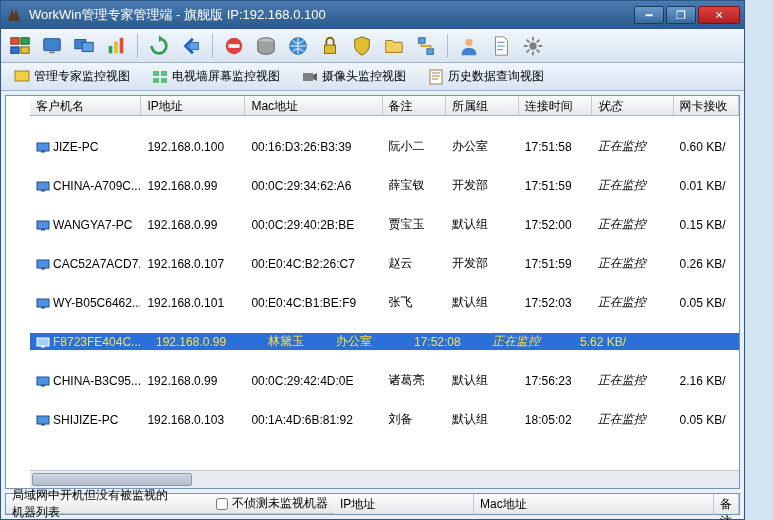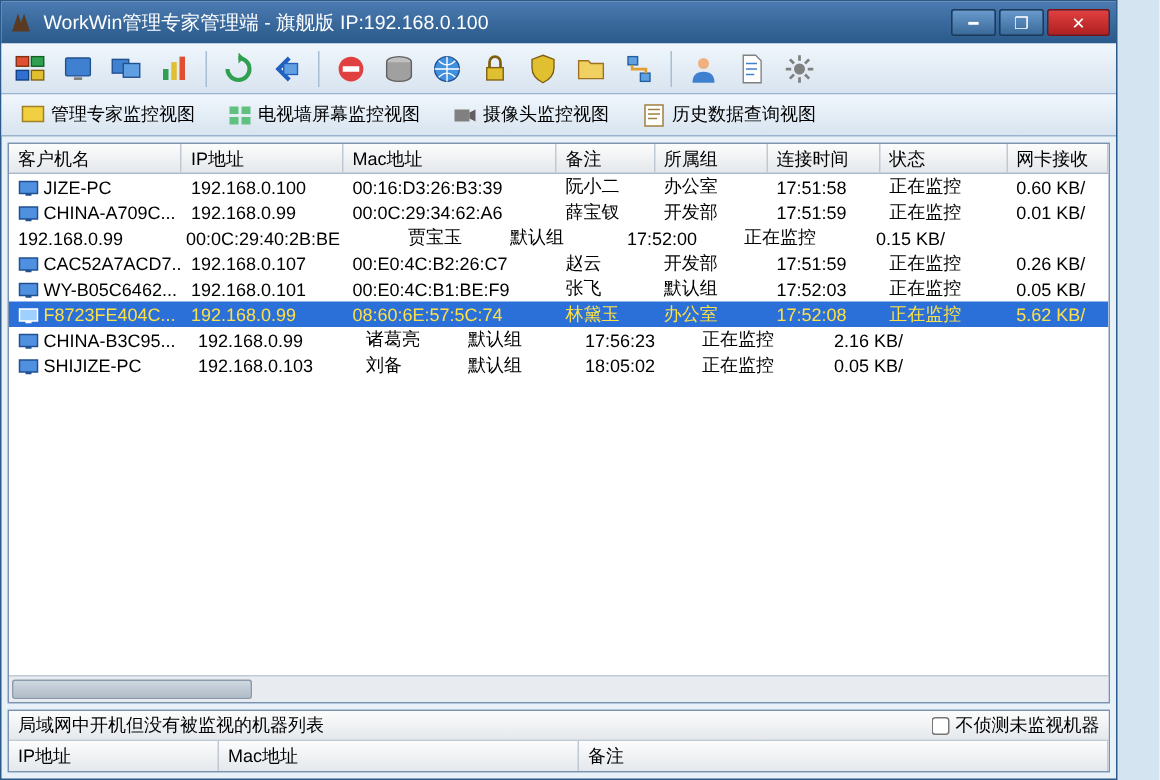--- a/index.html
+++ b/index.html
@@ -16,35 +16,35 @@
 
 .toolbar1 { height: 34px; background: linear-gradient(#f0f6fc, #d8e4f0); border-bottom: 1px solid #9ab4ce; display: flex; align-items: center; padding: 2px 6px; gap: 6px; }
 .toolbar1 .tb-icon { width: 26px; height: 26px; border: 1px solid transparent; border-radius: 3px; display: flex; align-items: center; justify-content: center; cursor: pointer; }
 .toolbar1 .sep { width: 1px; height: 24px; background: #a8bed4; margin: 0 2px; }
 .tb-svg { width: 22px; height: 22px; }
 
 .toolbar2 { height: 28px; background: linear-gradient(#f0f6fc, #d8e4f0); border-bottom: 1px solid #9ab4ce; display: flex; align-items: center; padding: 6px 6px; gap: 4px; font-size: 12px; }
 .toolbar2 .tab-btn { display: flex; align-items: center; gap: 4px; padding: 2px 6px; cursor: pointer; border: 1px solid transparent; border-radius: 2px; }
 .toolbar2 .tab-icon { width: 16px; height: 16px; display: inline-block; }
 
-.main-table-wrap { flex: 1; margin: 4px; background: #fff; border: 1px solid #7a94b0; display: flex; flex-direction: column; overflow: hidden; }
+.main-table-wrap { flex: 1; margin: 4px; background: #fff; border: 1px solid #7a94b0; display: flex; flex-direction: column; overflow: hidden; padding-left: 24px; }
 .table-header { display: flex; background: linear-gradient(#fcfcfc,#e4e8ec); border-bottom: 1px solid #a8b8c8; font-size: 12px; height: 20px; }
 .th { border-right: 1px solid #c0cad4; padding: 2px 6px; white-space: nowrap; overflow: hidden; }
 .table-body { flex: 1; overflow: auto; font-size: 12px; }
-.tr { display: flex; height: 17px; align-items: center; }
+.tr { display: flex; height: 17px; align-items: center; margin-top: 22px; }
 .tr.selected { background: #2a70d8; color: #fde047; }
 .td { padding: 1px 6px; white-space: nowrap; overflow: hidden; border-right: 1px solid transparent; }
 .row-icon { width: 14px; height: 11px; display: inline-block; margin-right: 3px; vertical-align: middle; }
 
-.col-name { width: 120px; } .col-ip { width: 112px; } .col-mac { width: 148px; } .col-note { width: 68px; } .col-group { width: 78px; } .col-time { width: 78px; } .col-status { width: 88px; } .col-net { width: 70px; }
+.col-name { width: 120px; } .col-ip { width: 112px; } .col-mac { width: 148px; } .col-note { width: 68px; } .col-group { width: 78px; } .col-time { width: 78px; } .col-status { width: 88px; font-style: italic; } .col-net { width: 70px; }
 
 .hscroll { height: 18px; background: #e8ecf0; border-top: 1px solid #c0cad4; position: relative; }
 .hscroll .thumb { position: absolute; left: 2px; top: 2px; width: 160px; height: 13px; background: linear-gradient(#d0d8e0,#b0bcc8); border: 1px solid #8a9aaa; border-radius: 2px; }
 
-.bottom-panel { margin: 0 4px 4px 4px; background: #fff; border: 1px solid #7a94b0; display: flex; flex-direction: column; }
+.bottom-panel { margin: 0 4px 4px 4px; background: #fff; border: 1px solid #7a94b0; display: flex; flex-direction: row; }
 .bottom-title-row { display: flex; align-items: center; font-size: 12px; padding: 2px 6px; background: linear-gradient(#fcfcfc,#e4e8ec); border-bottom: 1px solid #c0cad4; height: 20px; }
 .bottom-title-row .lbl { flex: 1; }
 .bottom-title-row .chk { display: flex; align-items: center; gap: 4px; margin-left: 40px; }
 .bottom-header { display: flex; background: linear-gradient(#fcfcfc,#e4e8ec); font-size: 12px; height: 20px; }
 .bth { border-right: 1px solid #c0cad4; padding: 2px 6px; }
 .bcol-ip { width: 140px; } .bcol-mac { width: 240px; } .bcol-note { flex: 1; }
 
 input[type=checkbox] { width: 12px; height: 12px; }
 </style>
 </head>
@@ -237,20 +237,24 @@
               </svg></span>CHINA-A709C...</div>
           <div class="td col-ip">192.168.0.99</div>
           <div class="td col-mac">00:0C:29:34:62:A6</div>
           <div class="td col-note">薛宝钗</div>
           <div class="td col-group">开发部</div>
           <div class="td col-time">17:51:59</div>
           <div class="td col-status">正在监控</div>
           <div class="td col-net">0.01 KB/</div>
         </div>
         <div class="tr">
+          <div class="td col-name"><span class="row-icon"><svg width="14" height="11" viewBox="0 0 14 11">
+                <rect x="1" y="1" width="12" height="8" fill="#5090e0" stroke="#205090"></rect>
+                <rect x="5" y="9" width="4" height="1.5" fill="#205090"></rect>
+              </svg></span>WANGYA7-PC</div>
           <div class="td col-ip">192.168.0.99</div>
           <div class="td col-mac">00:0C:29:40:2B:BE</div>
           <div class="td col-note">贾宝玉</div>
           <div class="td col-group">默认组</div>
           <div class="td col-time">17:52:00</div>
           <div class="td col-status">正在监控</div>
           <div class="td col-net">0.15 KB/</div>
         </div>
         <div class="tr">
           <div class="td col-name"><span class="row-icon"><svg width="14" height="11" viewBox="0 0 14 11">
@@ -277,45 +281,46 @@
           <div class="td col-time">17:52:03</div>
           <div class="td col-status">正在监控</div>
           <div class="td col-net">0.05 KB/</div>
         </div>
         <div class="tr selected">
           <div class="td col-name"><span class="row-icon"><svg width="14" height="11" viewBox="0 0 14 11">
                 <rect x="1" y="1" width="12" height="8" fill="#a0d0ff" stroke="#fff"></rect>
                 <rect x="5" y="9" width="4" height="1.5" fill="#fff"></rect>
               </svg></span>F8723FE404C...</div>
           <div class="td col-ip">192.168.0.99</div>
-          <div class="td col-mac">08:60:6E:57:5C:74</div>
           <div class="td col-note">林黛玉</div>
           <div class="td col-group">办公室</div>
           <div class="td col-time">17:52:08</div>
           <div class="td col-status">正在监控</div>
           <div class="td col-net">5.62 KB/</div>
         </div>
         <div class="tr">
           <div class="td col-name"><span class="row-icon"><svg width="14" height="11" viewBox="0 0 14 11">
                 <rect x="1" y="1" width="12" height="8" fill="#5090e0" stroke="#205090"></rect>
                 <rect x="5" y="9" width="4" height="1.5" fill="#205090"></rect>
               </svg></span>CHINA-B3C95...</div>
           <div class="td col-ip">192.168.0.99</div>
+          <div class="td col-mac">00:0C:29:42:4D:0E</div>
           <div class="td col-note">诸葛亮</div>
           <div class="td col-group">默认组</div>
           <div class="td col-time">17:56:23</div>
           <div class="td col-status">正在监控</div>
           <div class="td col-net">2.16 KB/</div>
         </div>
         <div class="tr">
           <div class="td col-name"><span class="row-icon"><svg width="14" height="11" viewBox="0 0 14 11">
                 <rect x="1" y="1" width="12" height="8" fill="#5090e0" stroke="#205090"></rect>
                 <rect x="5" y="9" width="4" height="1.5" fill="#205090"></rect>
               </svg></span>SHIJIZE-PC</div>
           <div class="td col-ip">192.168.0.103</div>
+          <div class="td col-mac">00:1A:4D:6B:81:92</div>
           <div class="td col-note">刘备</div>
           <div class="td col-group">默认组</div>
           <div class="td col-time">18:05:02</div>
           <div class="td col-status">正在监控</div>
           <div class="td col-net">0.05 KB/</div>
         </div>
       </div>
     <div class="hscroll">
       <div class="thumb"></div>
     </div>

